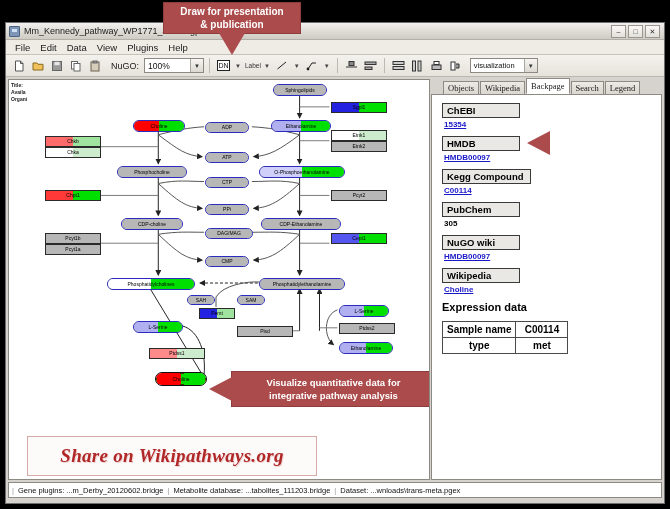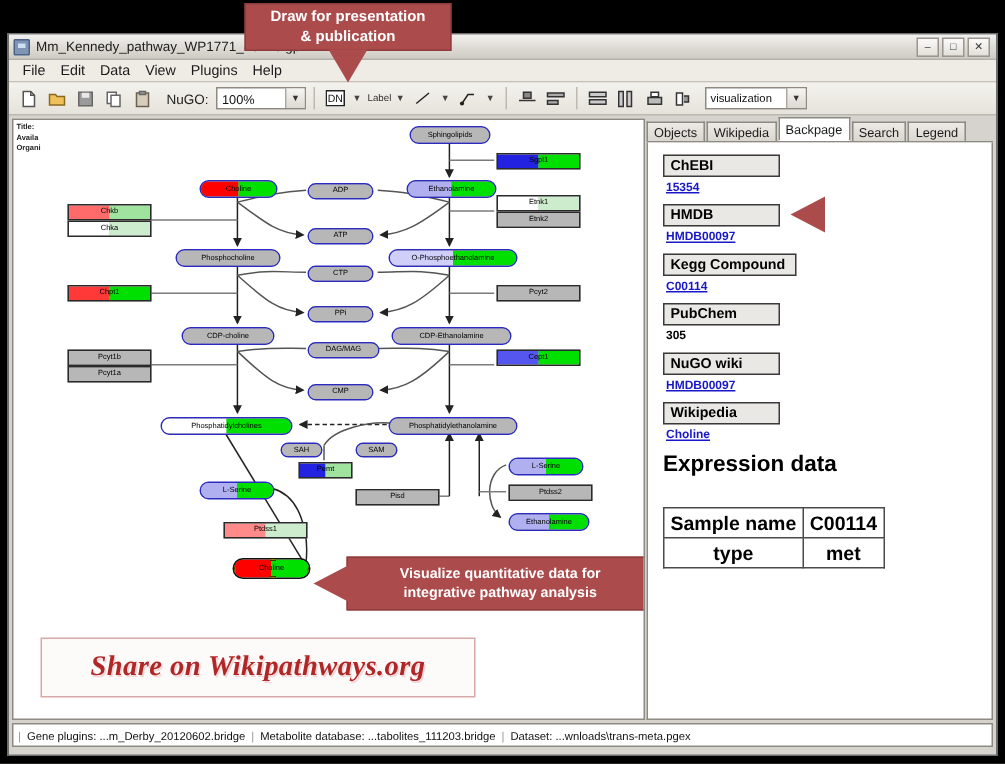--- a/index.html
+++ b/index.html
@@ -114,22 +114,23 @@
   }
   .rightpanel {
     width: 231px;
     margin: 2px 2px 2px 0;
     display: flex; flex-direction: column;
   }
   .tabstrip {
     display: flex; align-items: flex-end;
     height: 16px;
     border-bottom: 1px solid #8d8a84;
-    padding-left: 0;
+    padding-left: 12px;
     font-size: 8.5px;
+    font-family: Liberation Serif, serif;
   }
   .tab {
     border: 1px solid #8d8a84; border-bottom: none;
     background: linear-gradient(#eceae5,#dad7d0);
     padding: 1px 4px 1px 4px;
     margin-right: 1px;
     color:#1a1a1a;
     height: 13px; line-height: 11px;
   }
   .tab.active {
@@ -162,25 +163,25 @@
     color: #1818c8;
     text-decoration: underline;
     font-size: 8px;
     font-weight: bold;
     margin: 0 0 7px 2px;
   }
   .db-plain {
     display:block; font-size:8px; font-weight:bold;
     margin: 0 0 7px 2px; color:#000;
   }
-  .exprhead { font-weight: bold; font-size: 15px; margin: 4px 0 20px 0; }
+  .exprhead { font-weight: bold; font-size: 11px; margin: 4px 0 8px 0; }
   .geneid { font-size: 7.5px; font-weight: bold; margin-bottom: 2px; }
   table.expr {
     border-collapse: collapse;
-    font-size: 13px;
+    font-size: 10px;
     font-weight: bold;
   }
   table.expr td {
     border: 1px solid #4a4a4a;
     padding: 2px 4px;
     text-align: center;
     min-width: 52px;
     height: 13px;
   }
   
@@ -659,21 +660,21 @@
           </div>
 
         <div class="arrow-tri" style="left:92px; top:-24px; border-left:13px solid transparent; border-right:13px solid transparent; border-bottom:24px solid #ab4b4b;"></div>
 
         <div class="callout" style="left:222px; top:291px; width:205px; height:36px; font-size:9.5px;">
           <span style="white-space:pre-line">Visualize quantitative data  for
 integrative pathway analysis</span>
         </div>
         <div class="arrow-tri" style="left:200px; top:297px; border-top:12px solid transparent; border-bottom:12px solid transparent; border-right:23px solid #ab4b4b;"></div>
 
-        <div id="share-box" style="left:18px; top:345px;">
+        <div id="share-box" style="left:18px; top:356px;">
           <span>Share on Wikipathways.org</span>
         </div>
       </div>
 
       <div class="rightpanel">
         <div class="tabstrip">
           <div class="tab">Objects</div>
           <div class="tab">Wikipedia</div>
           <div class="tab active">Backpage</div>
           <div class="tab">Search</div>

